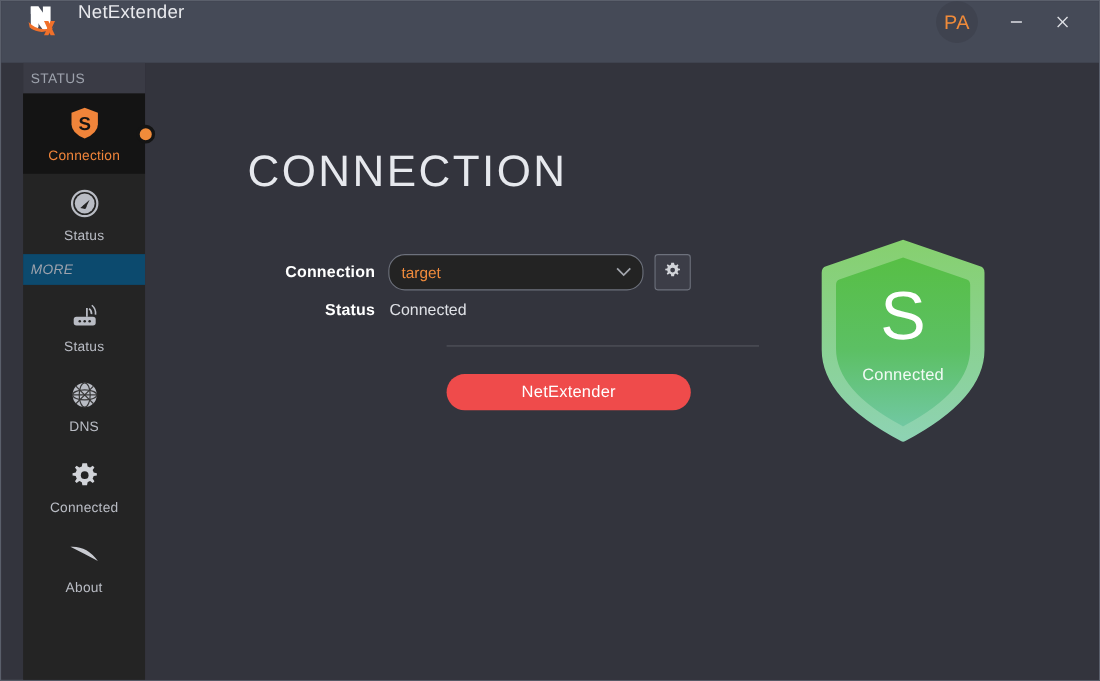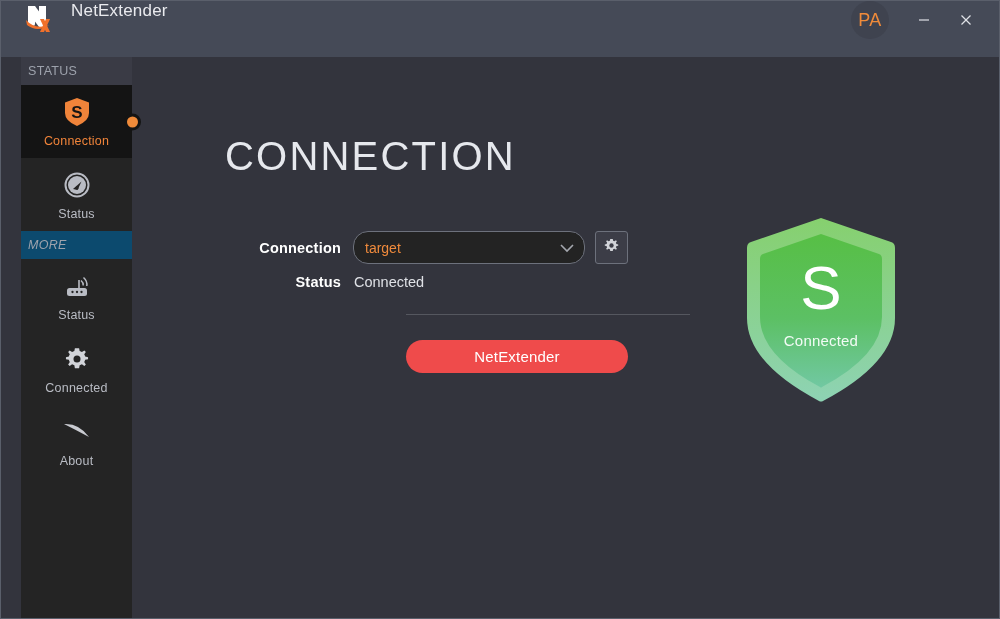--- a/index.html
+++ b/index.html
@@ -352,20 +352,34 @@
             <circle cx="14" cy="20" r="1.15" fill="#242424"></circle>
             <circle cx="18.5" cy="20" r="1.15" fill="#242424"></circle>
             <line x1="16" y1="16" x2="16" y2="8" stroke="#b9bcc4" stroke-width="1.6"></line>
             <path d="M18 8.5 Q20.5 10.5 20.2 13.5" fill="none" stroke="#b9bcc4" stroke-width="1.5"></path>
             <path d="M20.5 5.5 Q24.5 9 23.8 14" fill="none" stroke="#b9bcc4" stroke-width="1.5"></path>
           </svg>
         </span>
         <span class="side-label">Status</span>
       </div>
 
+      <div class="side-item">
+        <span class="ico">
+          <svg width="28" height="28" viewBox="0 0 28 28">
+            <circle cx="14" cy="14" r="11" fill="#b9bcc4"></circle>
+            <g stroke="#383838" stroke-width="1.1" fill="none">
+              <ellipse cx="14" cy="14" rx="5" ry="11"></ellipse>
+              <ellipse cx="14" cy="14" rx="11" ry="4.6"></ellipse>
+              <line x1="3" y1="14" x2="25" y2="14"></line>
+              <path d="M6 6 L22 22 M22 6 L6 22"></path>
+            </g>
+          </svg>
+        </span>
+        <span class="side-label">DNS</span>
+      </div>
 
       <div class="side-item">
         <span class="ico">
           <svg width="28" height="28" viewBox="0 0 28 28">
             <path fill="#d2d4d9" d="M14 3.2 l2.1 0 0.55 2.9 a8.9 8.9 0 0 1 2.25 0.95 l2.45-1.65 1.5 1.5 -1.65 2.45 a8.9 8.9 0 0 1 0.95 2.25 l2.9 0.55 0 2.1 -2.9 0.55 a8.9 8.9 0 0 1 -0.95 2.25 l1.65 2.45 -1.5 1.5 -2.45-1.65 a8.9 8.9 0 0 1 -2.25 0.95 l-0.55 2.9 -2.1 0 -2.1 0 -0.55-2.9 a8.9 8.9 0 0 1 -2.25-0.95 l-2.45 1.65 -1.5-1.5 1.65-2.45 a8.9 8.9 0 0 1 -0.95-2.25 l-2.9-0.55 0-2.1 2.9-0.55 a8.9 8.9 0 0 1 0.95-2.25 l-1.65-2.45 1.5-1.5 2.45 1.65 a8.9 8.9 0 0 1 2.25-0.95 l0.55-2.9 z"></path>
             <circle cx="14" cy="14" r="3.5" fill="#242424"></circle>
           </svg>
         </span>
         <span class="side-label">Connected</span>
       </div>

